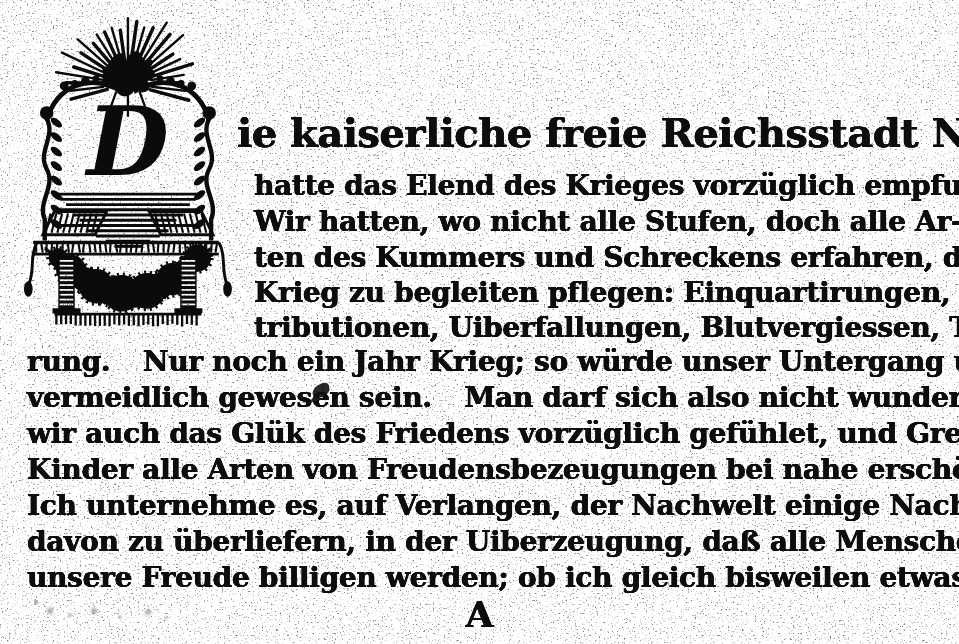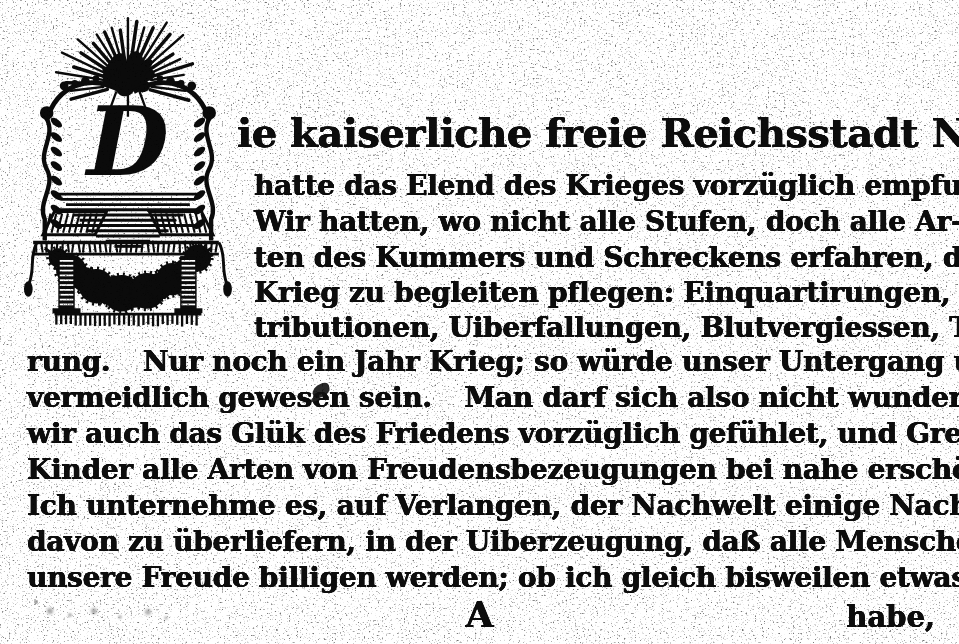--- a/index.html
+++ b/index.html
@@ -267,21 +267,20 @@
   <div class="line indent ink" style="top:311px">tributionen, Uiberfallungen, Blutvergiessen, Teu-</div>
   <div class="line full ink" style="top:345px">rung.   Nur noch ein Jahr Krieg; so würde unser Untergang un-</div>
   <div class="line full ink" style="top:381px">vermeidlich gewesen sein.   Man darf sich also nicht wundern, wenn</div>
   <div class="line full ink" style="top:417px">wir auch das Glük des Friedens vorzüglich gefühlet, und Greise und</div>
   <div class="line full ink" style="top:453px">Kinder alle Arten von Freudensbezeugungen bei nahe erschöpfet haben.</div>
   <div class="line full ink" style="top:489px">Ich unternehme es, auf Verlangen, der Nachwelt einige Nachricht</div>
   <div class="line full ink" style="top:525px">davon zu überliefern, in der Uiberzeugung, daß alle Menschenfreunde</div>
   <div class="line full ink" style="top:561px">unsere Freude billigen werden; ob ich gleich bisweilen etwas zu erzälen</div>
 
   <div class="footer-mark ink">A</div>
-  <div class="catchword ink">habe,</div>
 
   <div class="smudge"></div>
   <div class="blot"></div>
 
   <svg class="noise" width="959" height="644">
     <filter id="speckle" x="0" y="0" width="100%" height="100%">
       <feTurbulence type="fractalNoise" baseFrequency="0.55" numOctaves="2" seed="11" stitchTiles="stitch"></feTurbulence>
       <feColorMatrix type="matrix" values="0 0 0 0 0  0 0 0 0 0  0 0 0 0 0  5 0 0 0 -3.1"></feColorMatrix>
     </filter>
     <rect width="959" height="644" filter="url(#speckle)"></rect>

